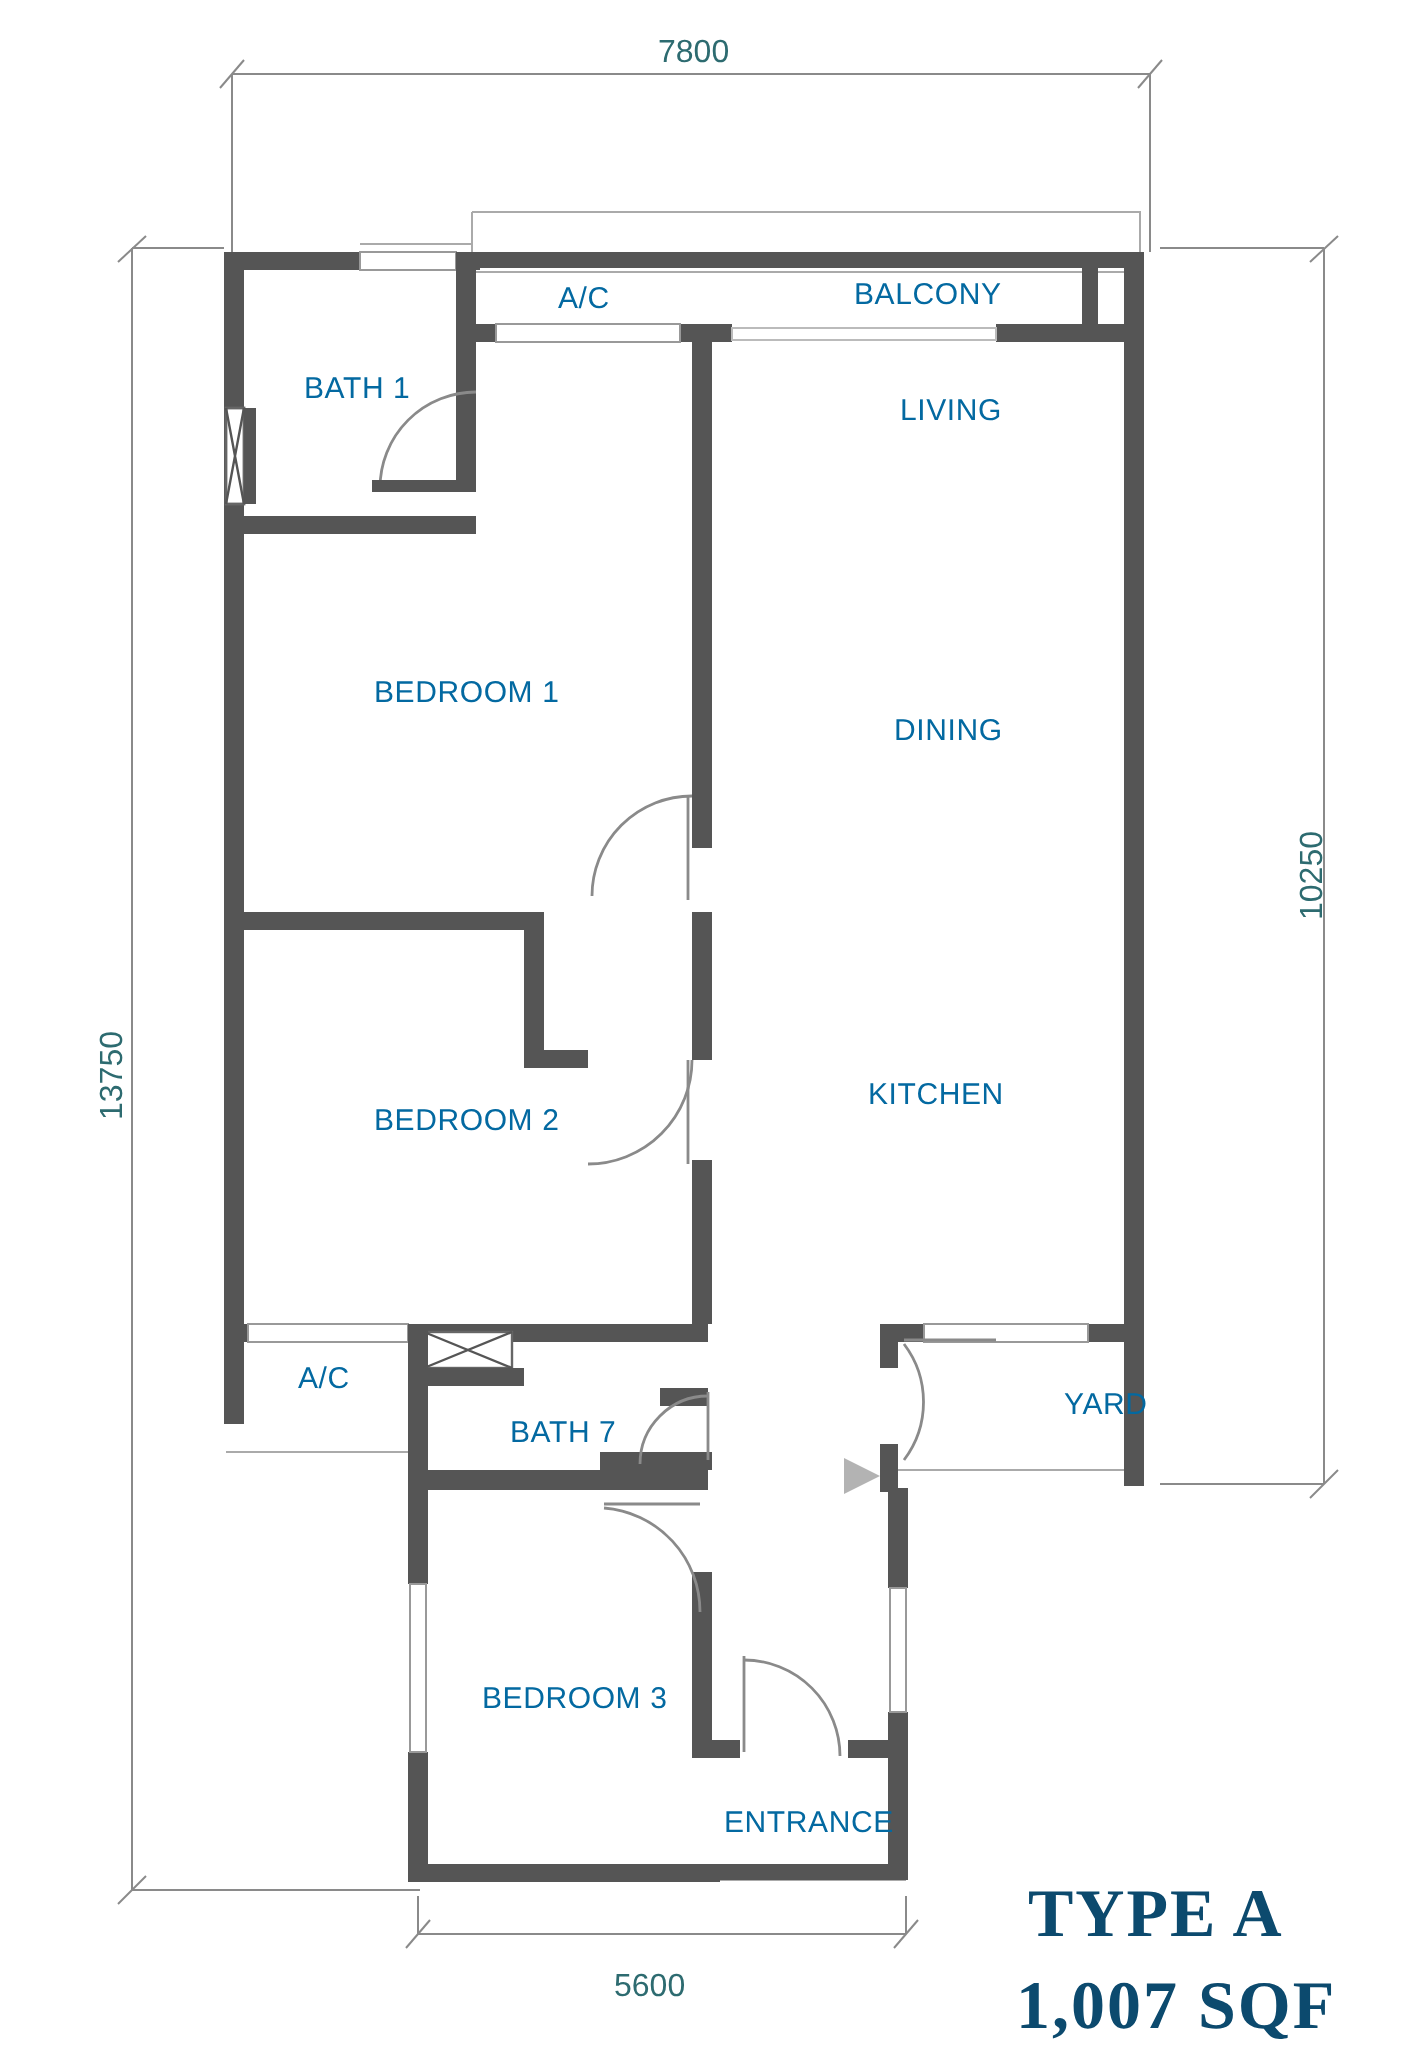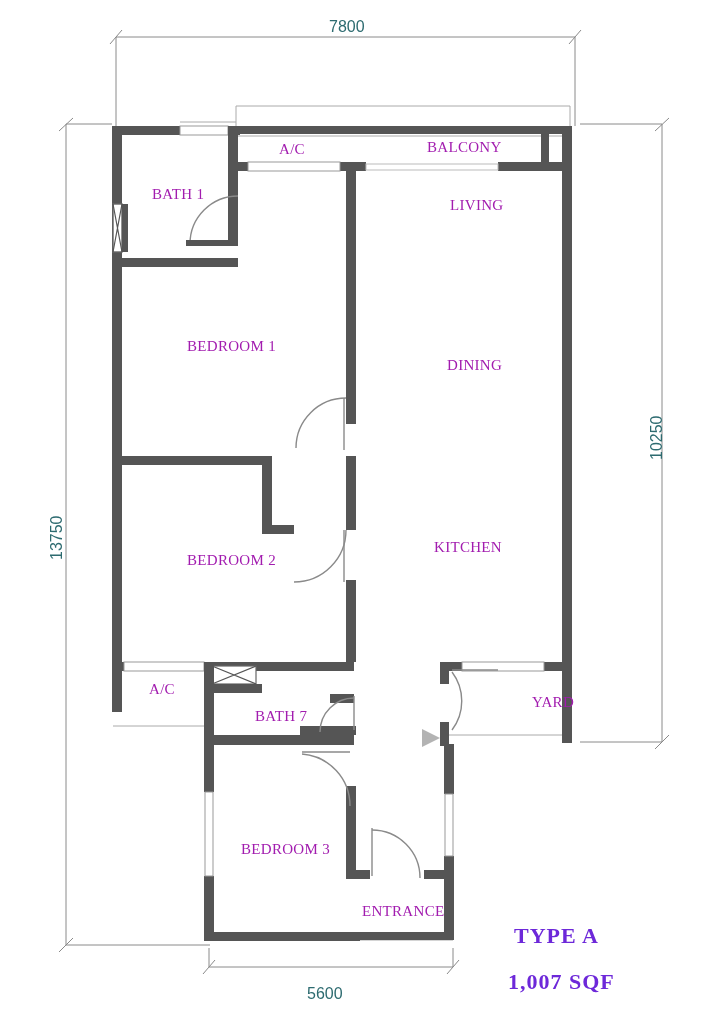--- a/index.html
+++ b/index.html
@@ -3,43 +3,44 @@
 <meta charset="utf-8">
 <style>
   html,body{margin:0;padding:0;background:#ffffff;}
   body{
     width:706px;height:1024px;position:relative;overflow:hidden;
     font-family:"Liberation Sans", sans-serif;
   }
   #plan{position:absolute;left:0;top:0;width:706px;height:1024px;}
   .rlabel{
     position:absolute;
-    color:#a21caf;
-    font-family:Liberation Serif, serif;
+    color:#0369a1;
+    font-family:Liberation Sans, sans-serif;
     font-size:15px;
     letter-spacing:0.3px;
     white-space:nowrap;
     pointer-events:none;
   }
   .dimlabel{
     position:absolute;
     color:#2d6b70;
     font-family:"Liberation Sans", sans-serif;
     font-size:16px;
     white-space:nowrap;
   }
   .dimlabel.vert{transform-origin:0 0;transform:rotate(-90deg);}
   .title{
     position:absolute;
-    color:#6d28d9;
+    color:#0c4a6e;
     font-family:"Liberation Serif", serif;
     font-weight:bold;
-    font-size:22px;
+    font-size:34px;
     letter-spacing:1px;
     white-space:nowrap;
+    margin-top:16px;
   }
 </style>
 </head>
 <body>
 
 <svg id="plan" viewBox="0 0 706 1024" xmlns="http://www.w3.org/2000/svg">
 
   <g stroke="#8a8a8a" fill="none" stroke-width="1">
 
     <line x1="116" y1="37" x2="575" y2="37"></line>

